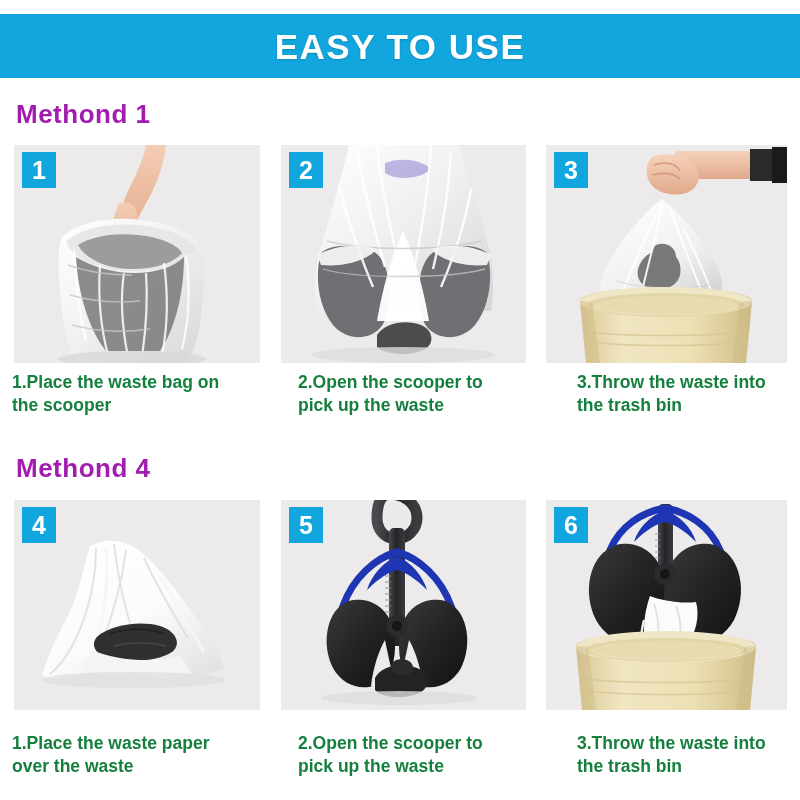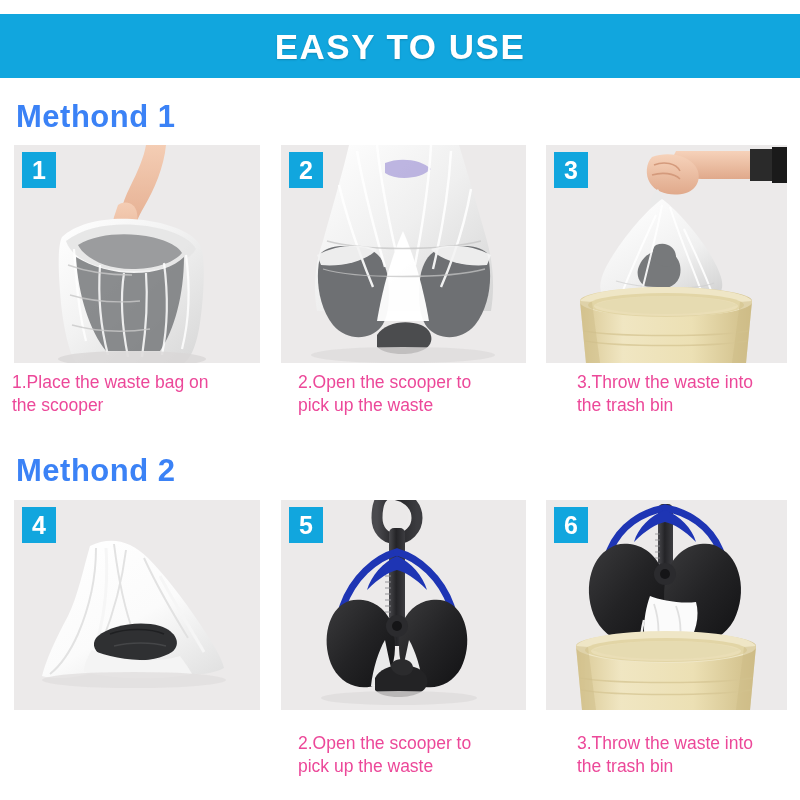--- a/index.html
+++ b/index.html
@@ -20,21 +20,21 @@
   }
   .banner-title{
     color:#ffffff;font-size:35px;font-weight:bold;
     letter-spacing:1.5px;line-height:1;
     text-shadow:0 1px 2px rgba(0,0,0,.18);
   }
 
   
   .method-heading{
     position:absolute;left:16px;
-    color:#3b82f6;font-size:31px;font-weight:bold;
+    color:#a21caf;font-size:26px;font-weight:bold;
     letter-spacing:0.5px;line-height:1;
   }
   #method1-heading{top:101px;}
   #method2-heading{top:455px;}
 
   
   .panel{
     position:absolute;
     background:#eceaea;
     overflow:hidden;
@@ -51,21 +51,21 @@
     background:#11a6de;
     color:#ffffff;
     font-size:25px;font-weight:bold;
     display:flex;align-items:center;justify-content:center;
     z-index:20;
   }
 
   
   .caption{
     position:absolute;
-    font-size:17.5px;font-weight:normal;color:#ec4899;
+    font-size:17.5px;font-weight:bold;color:#15803d;
     line-height:1.32;
     white-space:pre-line;
   }
   .row1-caption{top:371px;}
   .row2-caption{top:732px;}
   .cap1{left:12px;width:258px;}
   .cap2{left:298px;width:250px;}
   .cap3{left:577px;width:244px;}
 
   
@@ -240,21 +240,21 @@
     </div>
   </div>
 
   <div class="caption row1-caption cap1">1.Place the waste bag on
  the scooper</div>
   <div class="caption row1-caption cap2">2.Open the scooper to
 pick up the waste</div>
   <div class="caption row1-caption cap3">3.Throw the waste into
 the trash bin</div>
 
-  <div class="method-heading" id="method2-heading">Methond 2</div>
+  <div class="method-heading" id="method2-heading">Methond 4</div>
 
   <div class="row2">
 
     <div class="panel col1">
       <div class="badge">4</div>
       <svg class="art" viewBox="0 0 246 210" preserveAspectRatio="none">
         <defs>
           <linearGradient id="paper4" x1="0.1" y1="0" x2="0.9" y2="1">
             <stop offset="0" stop-color="#ffffff"></stop>
             <stop offset="0.55" stop-color="#fbfbfb"></stop>
@@ -400,18 +400,20 @@
         <g stroke="#d7c795" stroke-width="1.3" fill="none" opacity="0.8">
           <path d="M34 178 C68 184 172 184 206 178"></path>
           <path d="M35 190 C70 196 170 196 205 190"></path>
         </g>
         <path d="M30 146 L36 210 L50 210 L42 147 Z" fill="#cdbb84" opacity="0.45"></path>
         <path d="M210 146 L204 210 L190 210 L198 147 Z" fill="#cdbb84" opacity="0.45"></path>
       </svg>
     </div>
   </div>
 
+  <div class="caption row2-caption cap1">1.Place the waste paper
+over the waste</div>
   <div class="caption row2-caption cap2">2.Open the scooper to
 pick up the waste</div>
   <div class="caption row2-caption cap3">3.Throw the waste into
 the trash bin</div>
 
 </div>
 
 </body></html>

